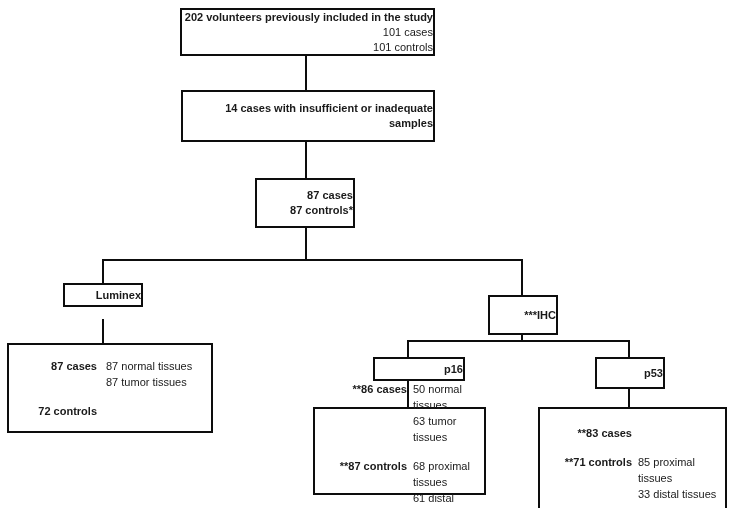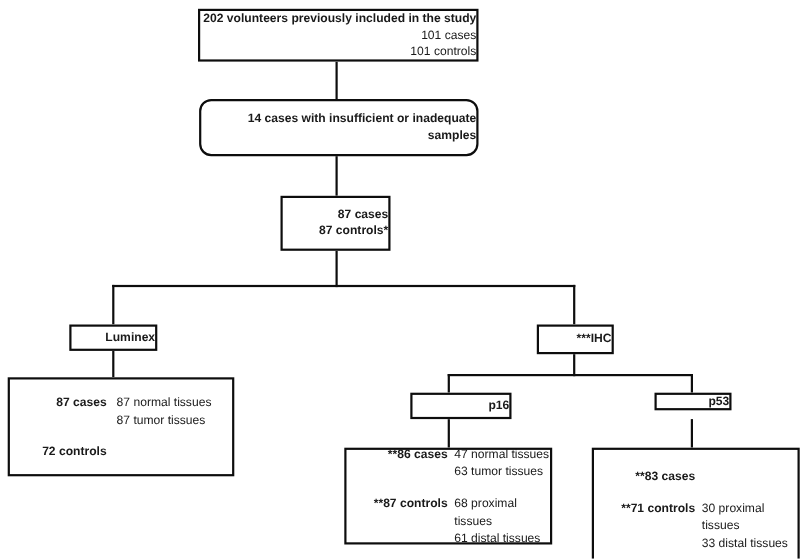--- a/index.html
+++ b/index.html
@@ -21,28 +21,28 @@
     align-items:flex-end;
     justify-content:center;
     text-align:center;
     font-size:11px;
     line-height:15px;
   }
   .bold{font-weight:bold;}
   .line{position:absolute;background:#0d0d0d;}
   
   .b-initial{left:180px;top:8px;width:255px;height:48px;}
-  .b-excluded{left:181px;top:90px;width:254px;height:52px;border-radius:11px;}
+  .b-excluded{left:181px;top:90px;width:254px;height:52px;}
   .b-eligible{left:255px;top:178px;width:100px;height:50px;}
-  .b-luminex{left:63px;top:295px;width:80px;height:24px;padding-left:25px;}
-  .b-ihc{left:488px;top:295px;width:70px;height:27px;}
+  .b-luminex{left:63px;top:283px;width:80px;height:24px;padding-left:25px;}
+  .b-ihc{left:488px;top:295px;width:70px;height:40px;}
   .b-p16{left:373px;top:357px;width:92px;height:24px;}
-  .b-p53{left:595px;top:357px;width:70px;height:16px;}
+  .b-p53{left:595px;top:357px;width:70px;height:32px;}
   .b-ldetail{left:7px;top:343px;width:206px;height:90px;}
-  .b-p16detail{left:313px;top:407px;width:189px;height:88px;}
+  .b-p16detail{left:313px;top:407px;width:173px;height:88px;}
   .b-p53detail{left:538px;top:407px;width:189px;height:112px;}
   
   .detail{
     align-items:stretch;
     justify-content:center;
     text-align:left;
     gap:13px;
     line-height:16px;
   }
   .grp{display:flex;flex-direction:row;align-items:flex-start;}
@@ -126,39 +126,39 @@
     </div>
     <div class="grp">
       <div class="lbl">72 controls</div>
     </div>
   </div>
 
   <div class="box detail b-p16detail">
     <div class="grp">
       <div class="lbl">**86 cases</div>
       <div class="vals">
-        <div>47 normal tissues</div>
+        <div>50 normal tissues</div>
         <div>63 tumor tissues</div>
       </div>
     </div>
     <div class="grp">
       <div class="lbl">**87 controls</div>
       <div class="vals">
         <div>68 proximal tissues</div>
         <div>61 distal tissues</div>
       </div>
     </div>
   </div>
 
   <div class="box detail b-p53detail">
     <div class="grp">
       <div class="lbl">**83 cases</div>
     </div>
     <div class="grp">
       <div class="lbl">**71 controls</div>
       <div class="vals">
-        <div>30 proximal tissues</div>
+        <div>85 proximal tissues</div>
         <div>33 distal tissues</div>
       </div>
     </div>
   </div>
 
 </div>
 
 </body></html>

